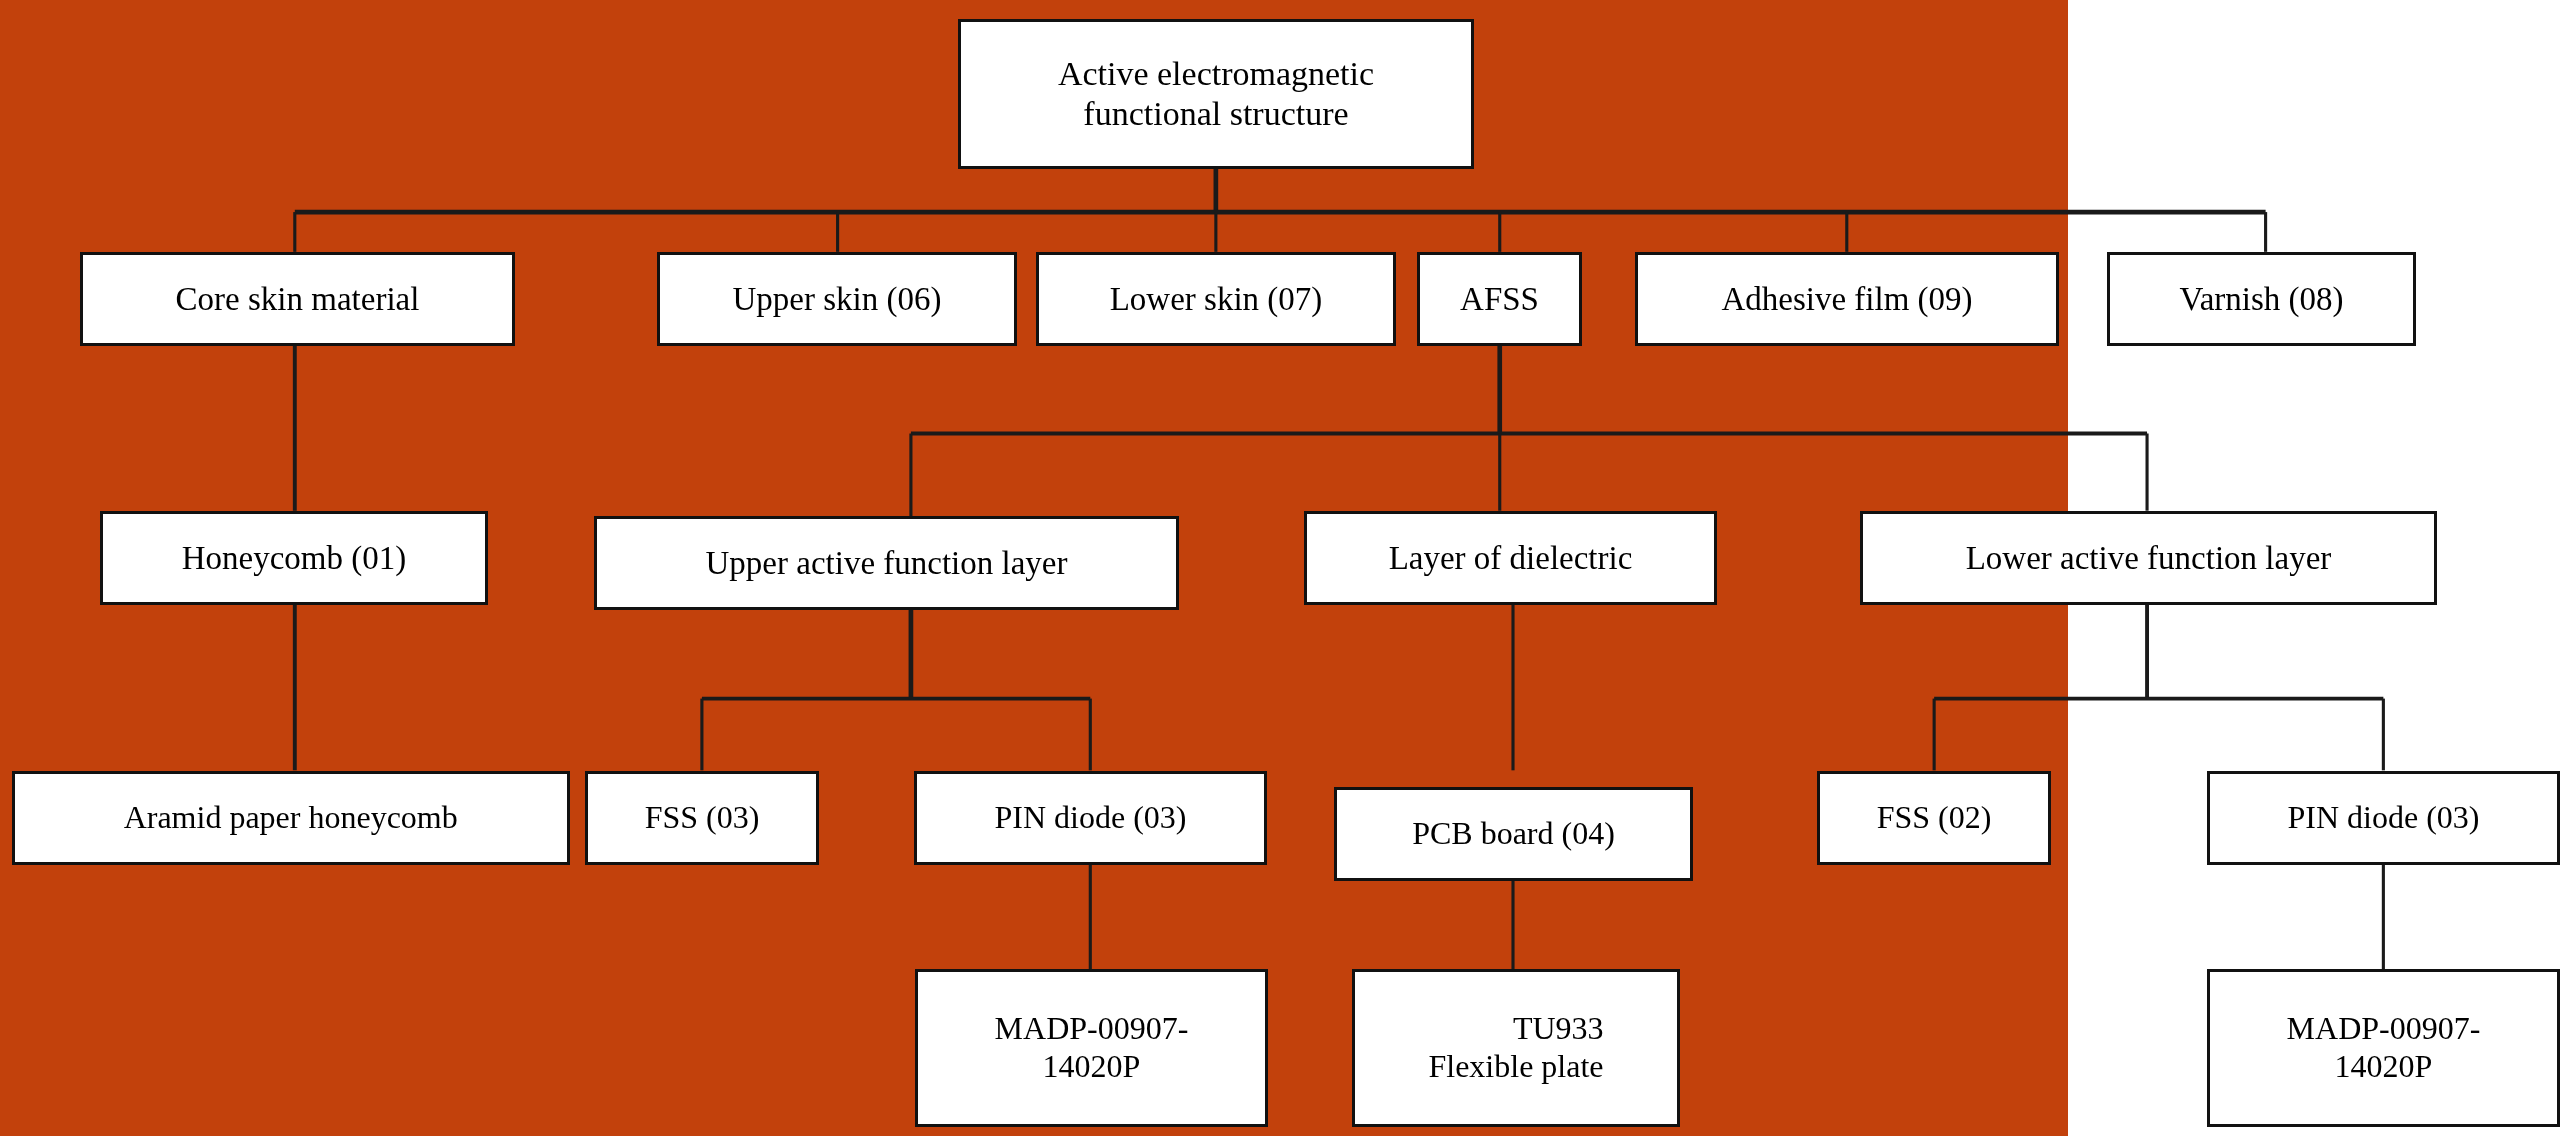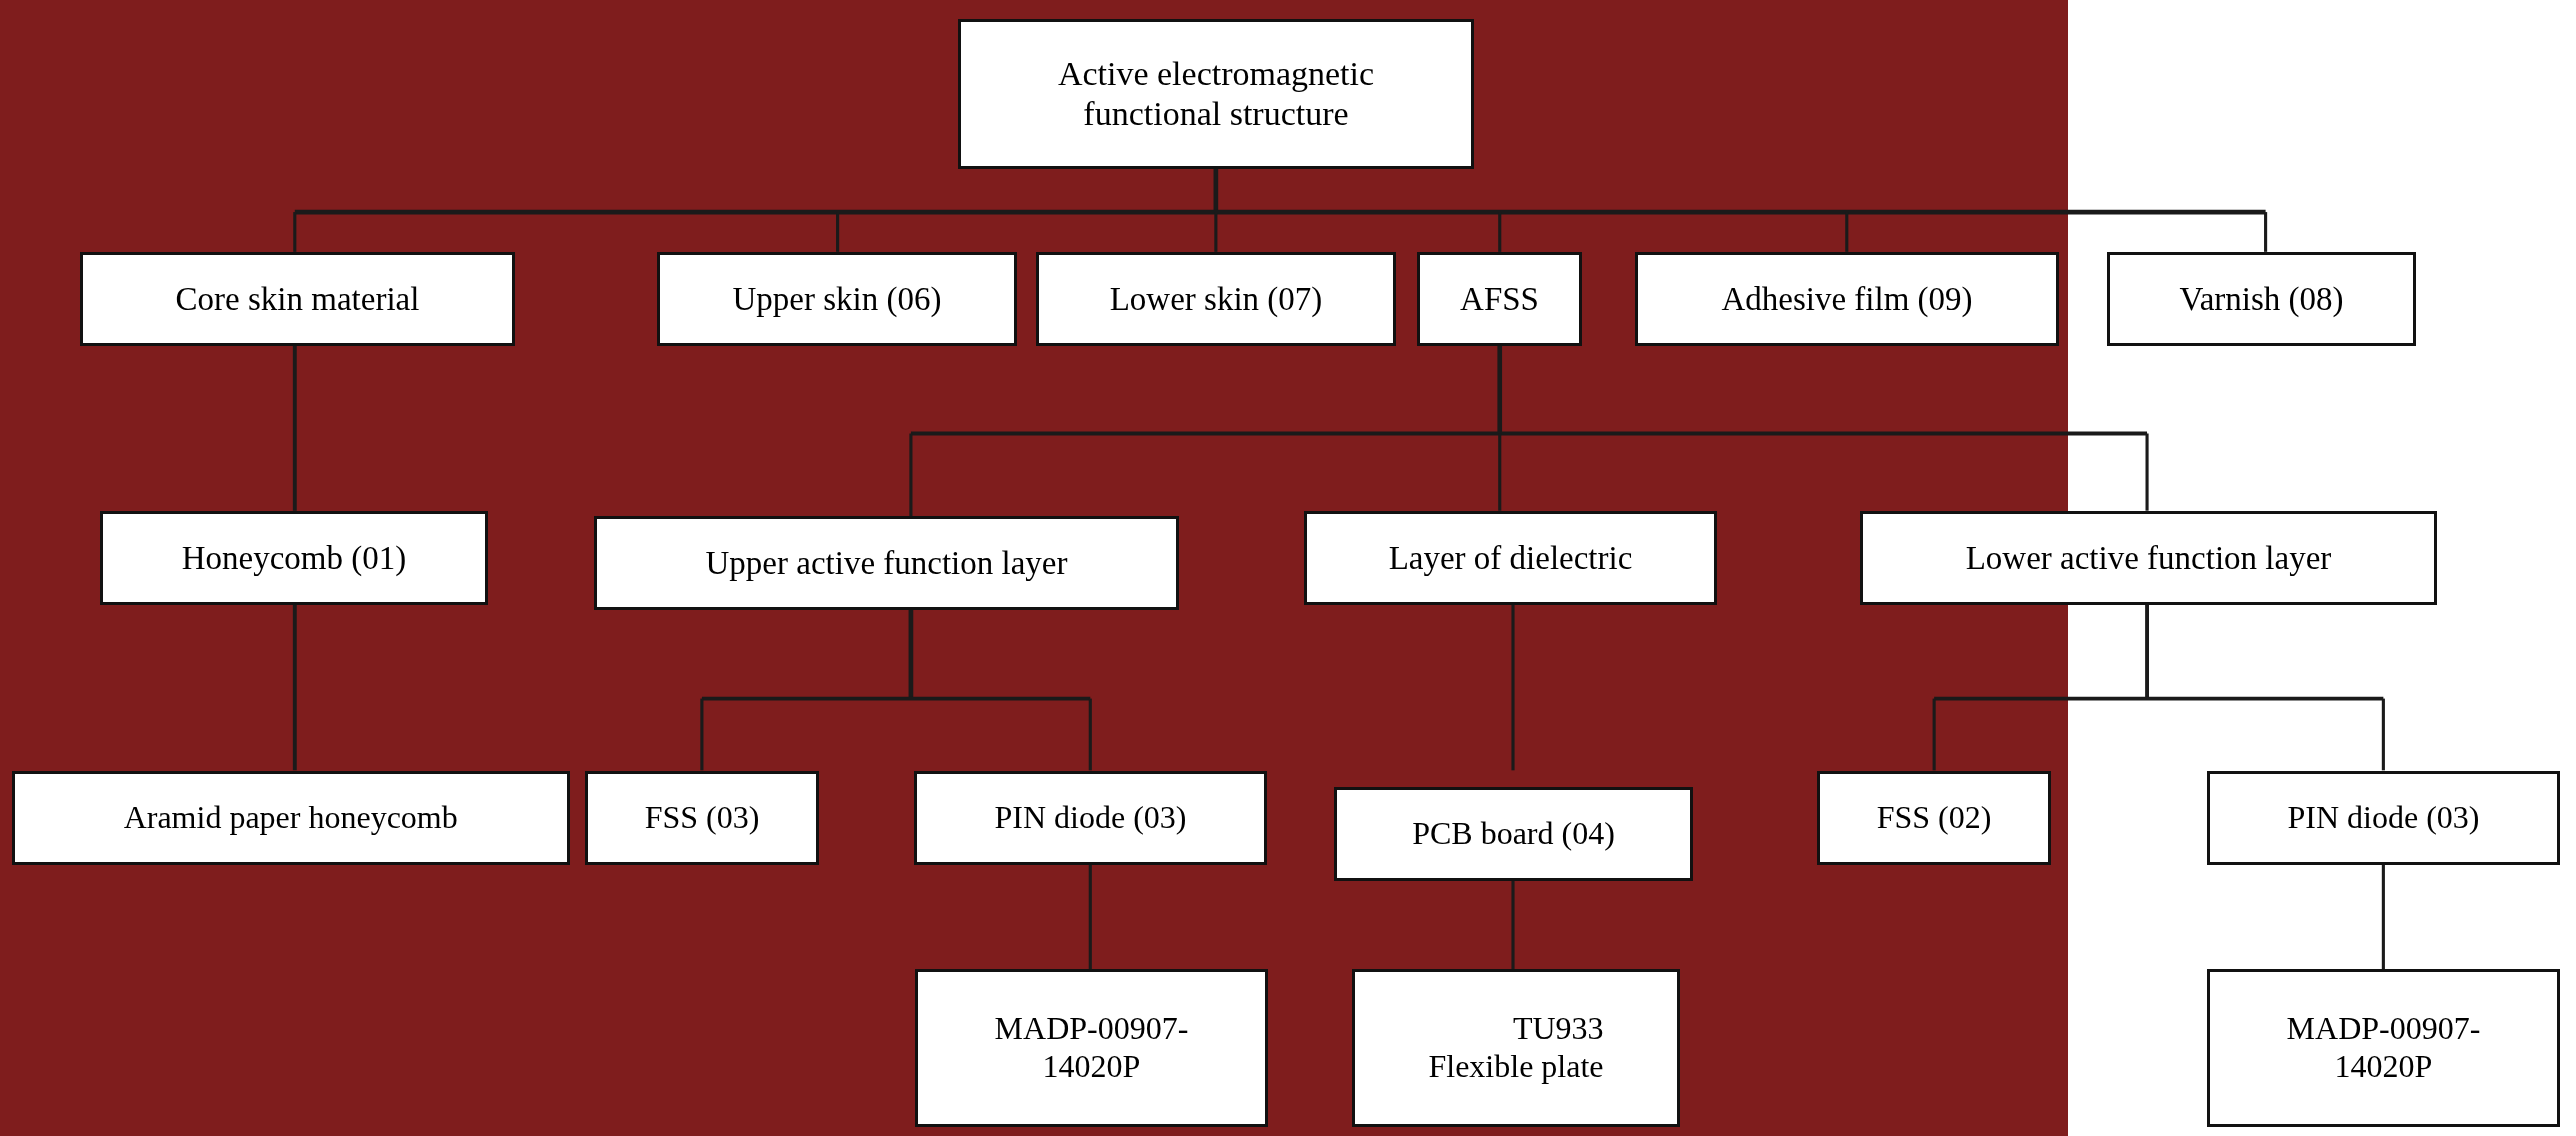--- a/index.html
+++ b/index.html
@@ -1,18 +1,18 @@
 <!DOCTYPE html>
 <html style="font-size:12.5px"><head>
 <meta charset="utf-8">
 <style>
   html,body{margin:0;padding:0;background:#ffffff;}
   body{width:2576px;height:1136px;overflow:hidden;
        font-family:"Liberation Serif","DejaVu Serif",serif;}
-  #diagram{position:relative;width:2068px;height:1136px;background:#7f1d1d;}
+  #diagram{position:relative;width:2068px;height:1136px;background:#c2410c;}
   svg#wires{position:absolute;left:0;top:0;width:2576px;height:1136px;}
   .node{position:absolute;box-sizing:border-box;background:#ffffff;
         border:3.9px solid #111111;display:flex;align-items:center;
         justify-content:center;text-align:center;line-height:1.18;
         color:#000;}
   .node .lbl{display:block;padding:0 7.8px;}
   .node.t-root{font-size:34px;}
   .node.t-m{font-size:33px;}
   .node.t-s{font-size:32px;}
 </style>

